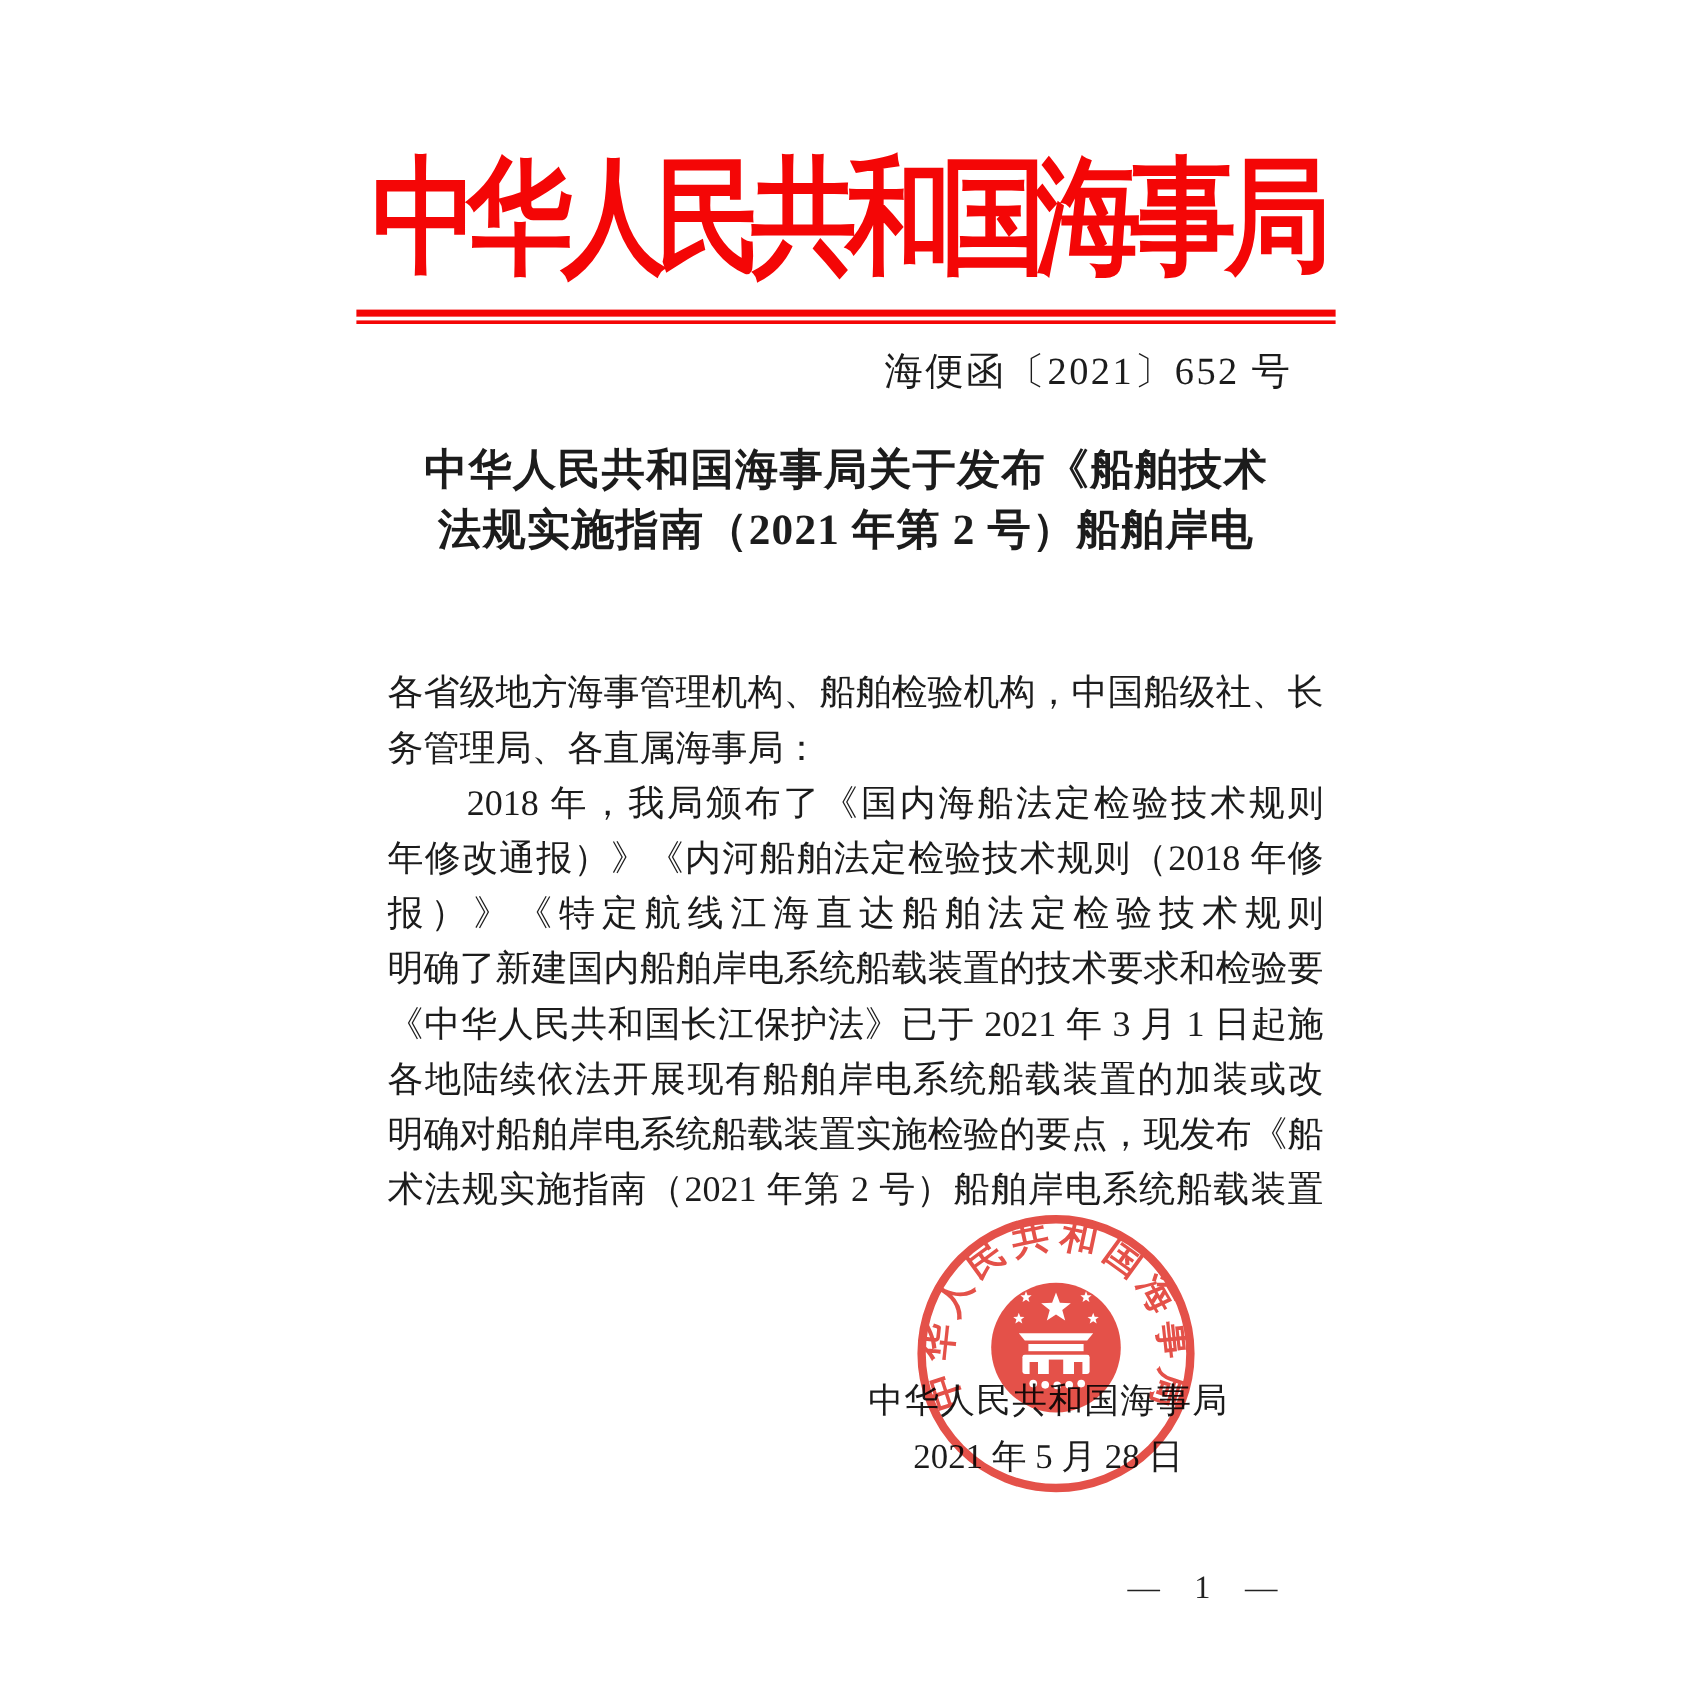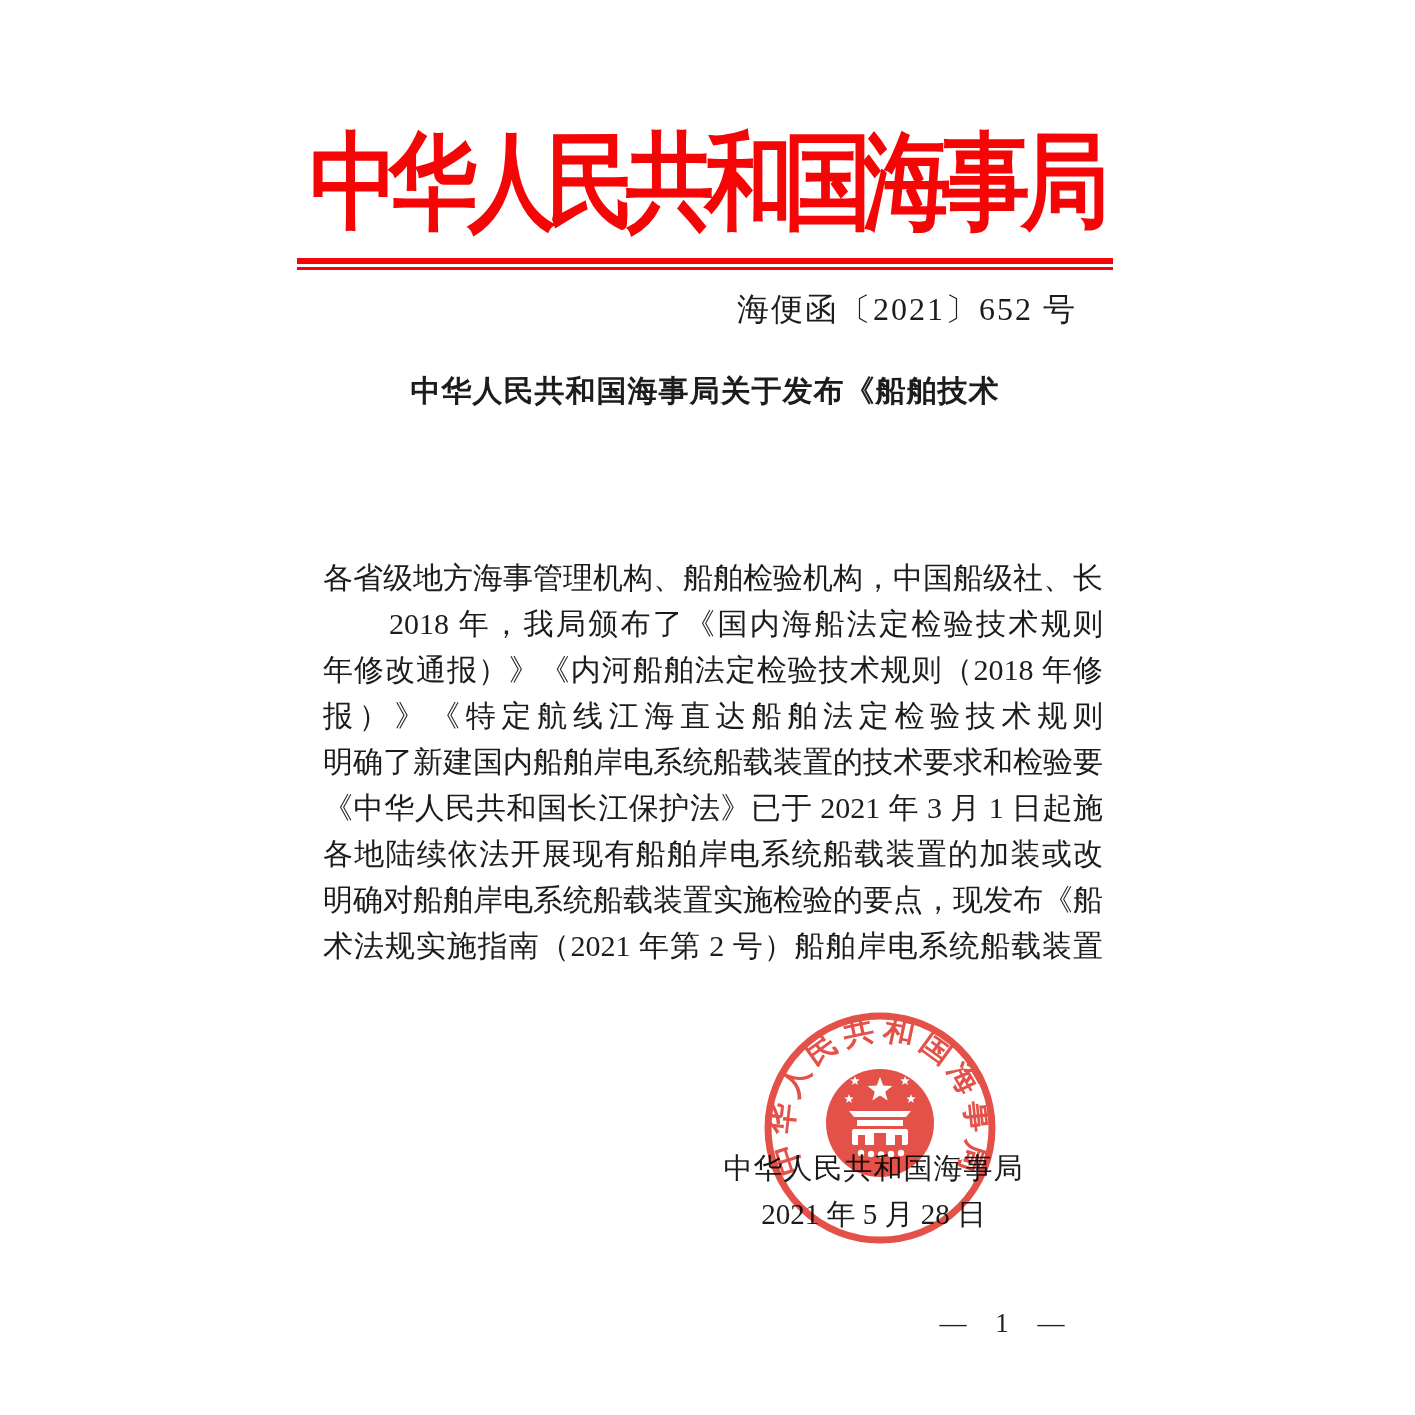--- a/index.html
+++ b/index.html
@@ -30,21 +30,21 @@
   .red-rule .gap   { height: 3px; background: #ffffff; }
   .red-rule .thin  { height: 3px; background: #f40606; }
 
   .doc-number {
     position: absolute; top: 288px; right: 36px;
     font-size: 32px; letter-spacing: 2px; white-space: nowrap;
   }
 
   .doc-title {
     position: absolute; top: 366px; left: 0; width: 100%;
-    text-align: center; font-weight: 700; font-size: 30px; line-height: 50px;
+    text-align: center; font-weight: 700; font-size: 36px; line-height: 50px;
     letter-spacing: 1px;
   }
 
   .body-text {
     position: absolute; top: 555px; left: 26px; width: 780px;
     font-size: 30px;
   }
   .bline {
     height: 46px; line-height: 46px; white-space: nowrap;
     text-align: justify; text-align-last: justify; text-justify: inter-character;
@@ -84,24 +84,26 @@
     <div class="red-rule">
       <div class="thick"></div>
       <div class="gap"></div>
       <div class="thin"></div>
     </div>
 
     <div class="doc-number">海便函〔2021〕652 号</div>
 
     <div class="doc-title">
       <div>中华人民共和国海事局关于发布《船舶技术</div>
+      <div>法规实施指南（2021 年第 2 号）船舶岸电</div>
     </div>
 
     <div class="body-text">
       <div class="bline">各省级地方海事管理机构、船舶检验机构，中国船级社、长江航</div>
+      <div class="bline noj">务管理局、各直属海事局：</div>
       <div class="bline indent">2018 年，我局颁布了《国内海船法定检验技术规则（2018</div>
       <div class="bline">年修改通报）》《内河船舶法定检验技术规则（2018 年修改通</div>
       <div class="bline">报）》《特定航线江海直达船舶法定检验技术规则（2018）》，</div>
       <div class="bline">明确了新建国内船舶岸电系统船载装置的技术要求和检验要求。</div>
       <div class="bline">《中华人民共和国长江保护法》已于 2021 年 3 月 1 日起施行，</div>
       <div class="bline">各地陆续依法开展现有船舶岸电系统船载装置的加装或改造。为</div>
       <div class="bline">明确对船舶岸电系统船载装置实施检验的要点，现发布《船舶技</div>
       <div class="bline">术法规实施指南（2021 年第 2 号）船舶岸电系统船载装置检验指</div>
     </div>
 

